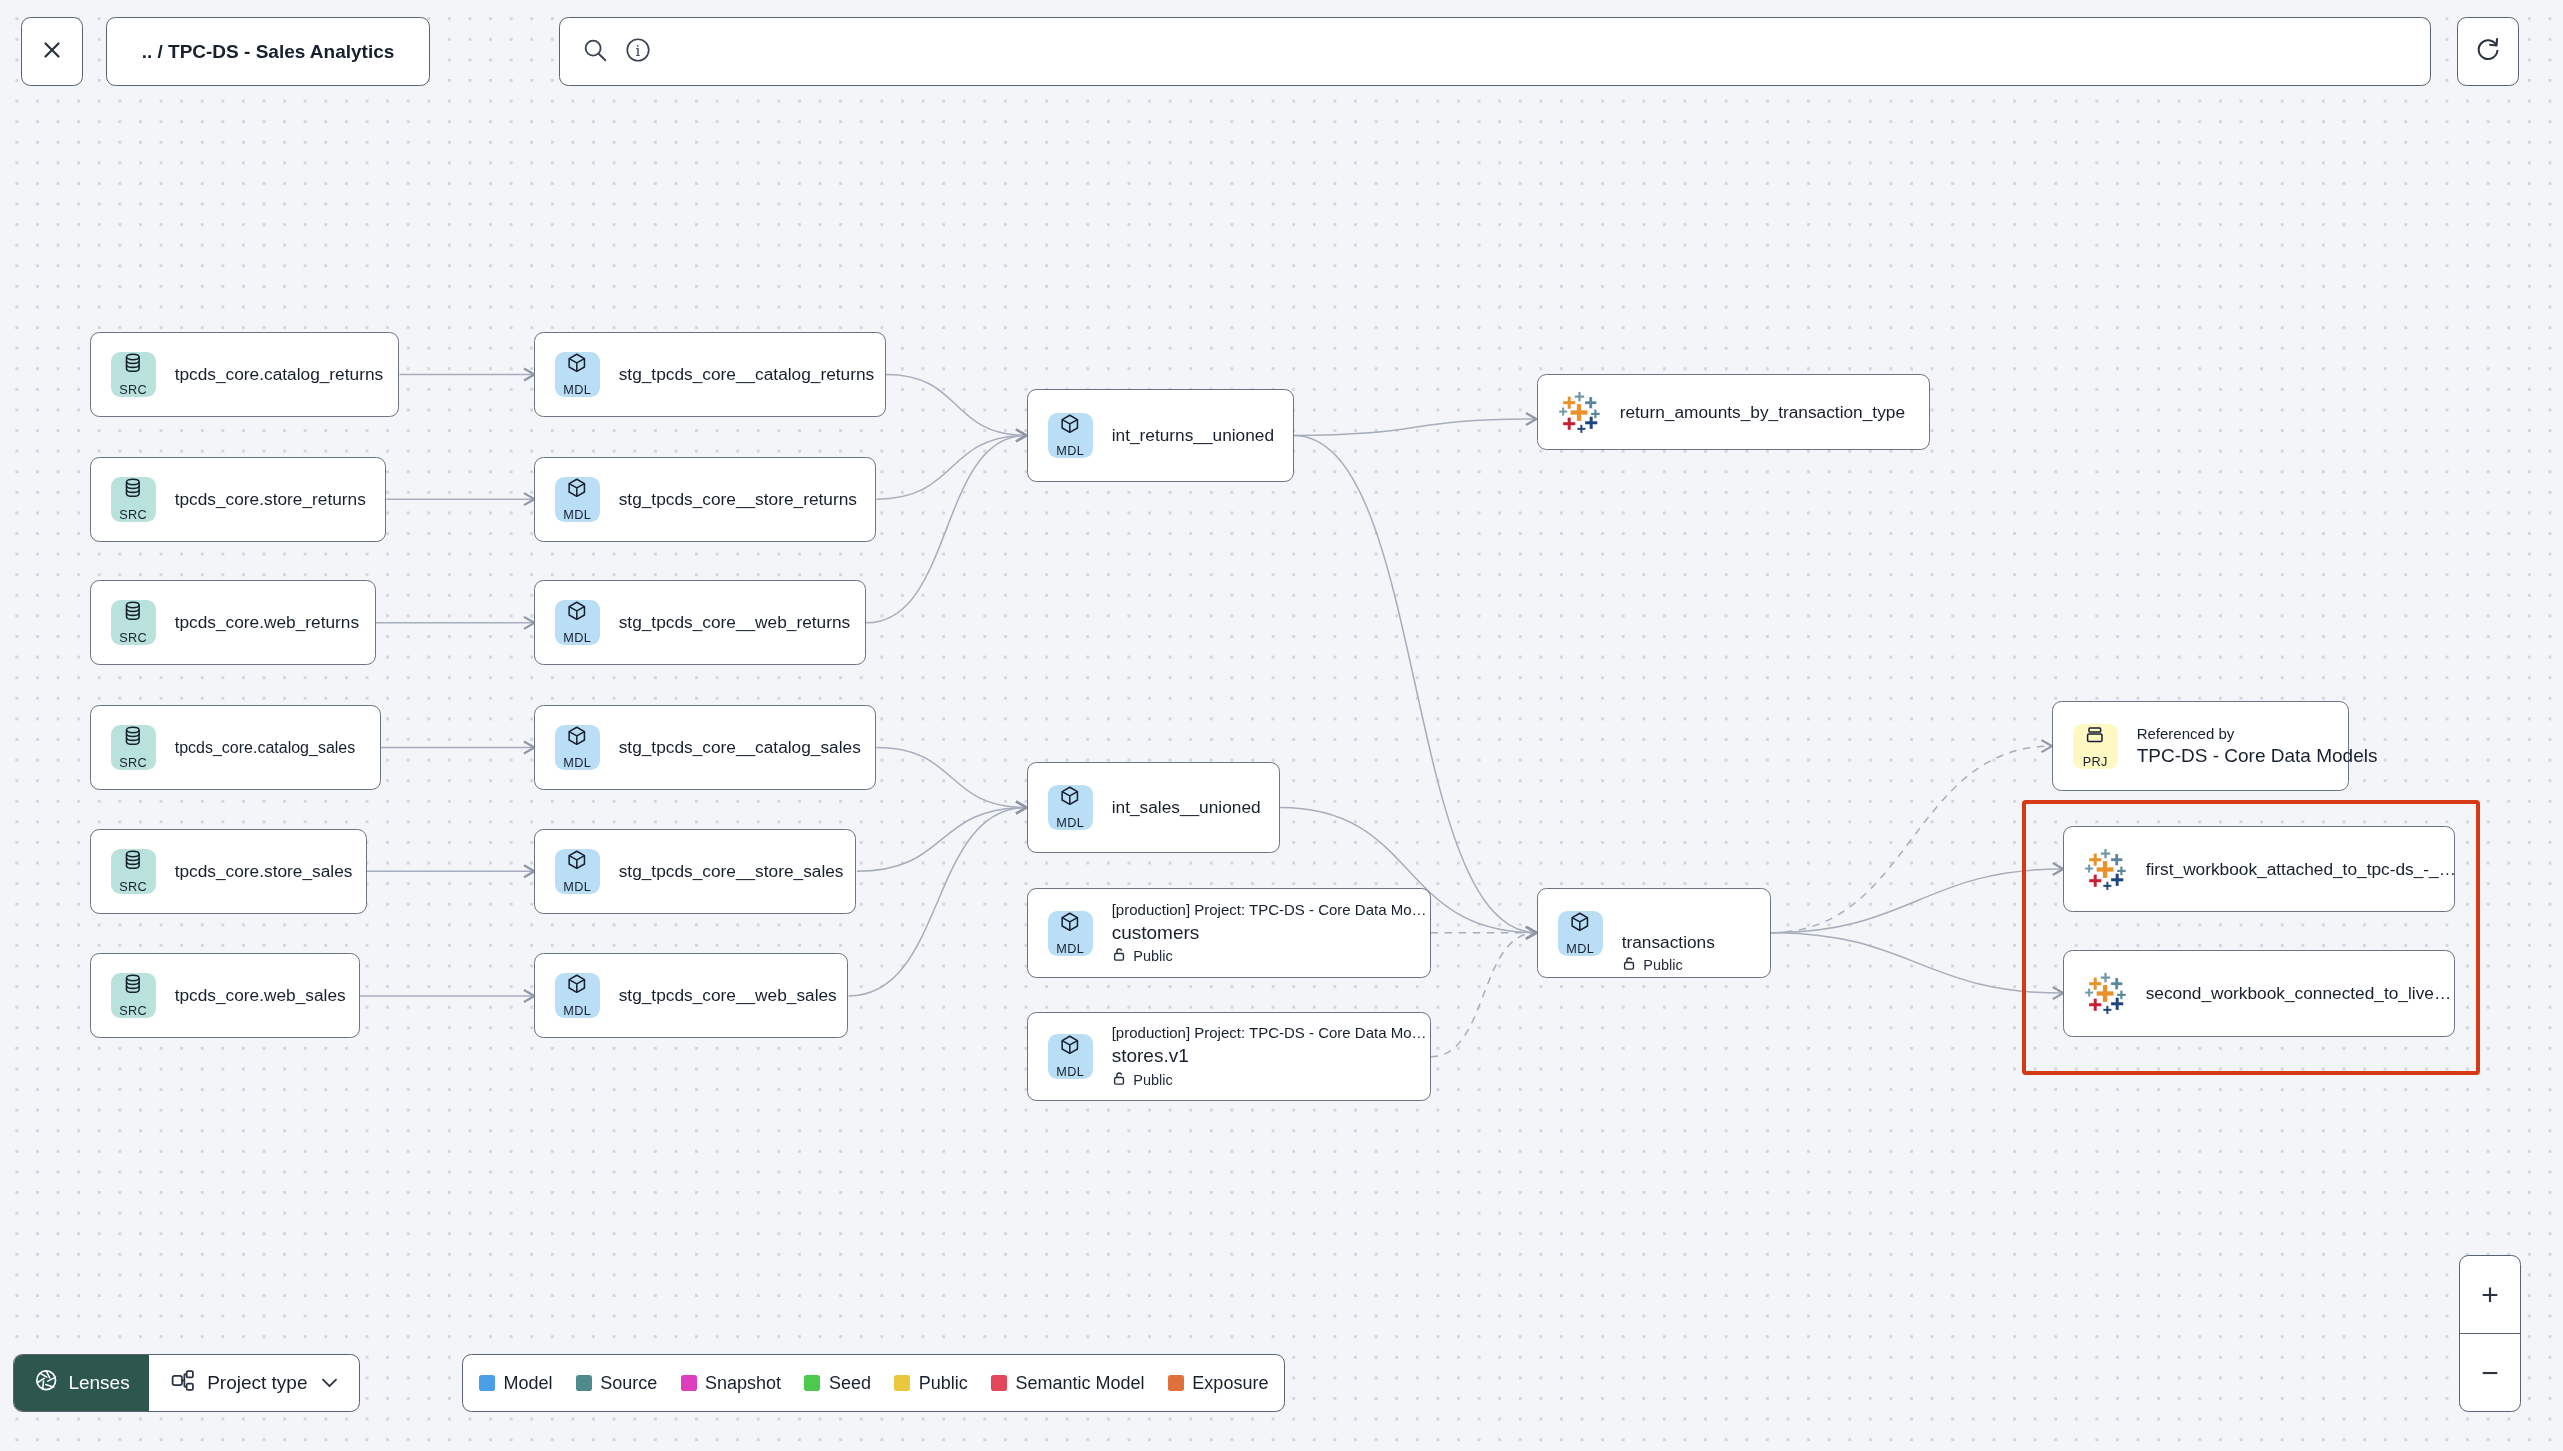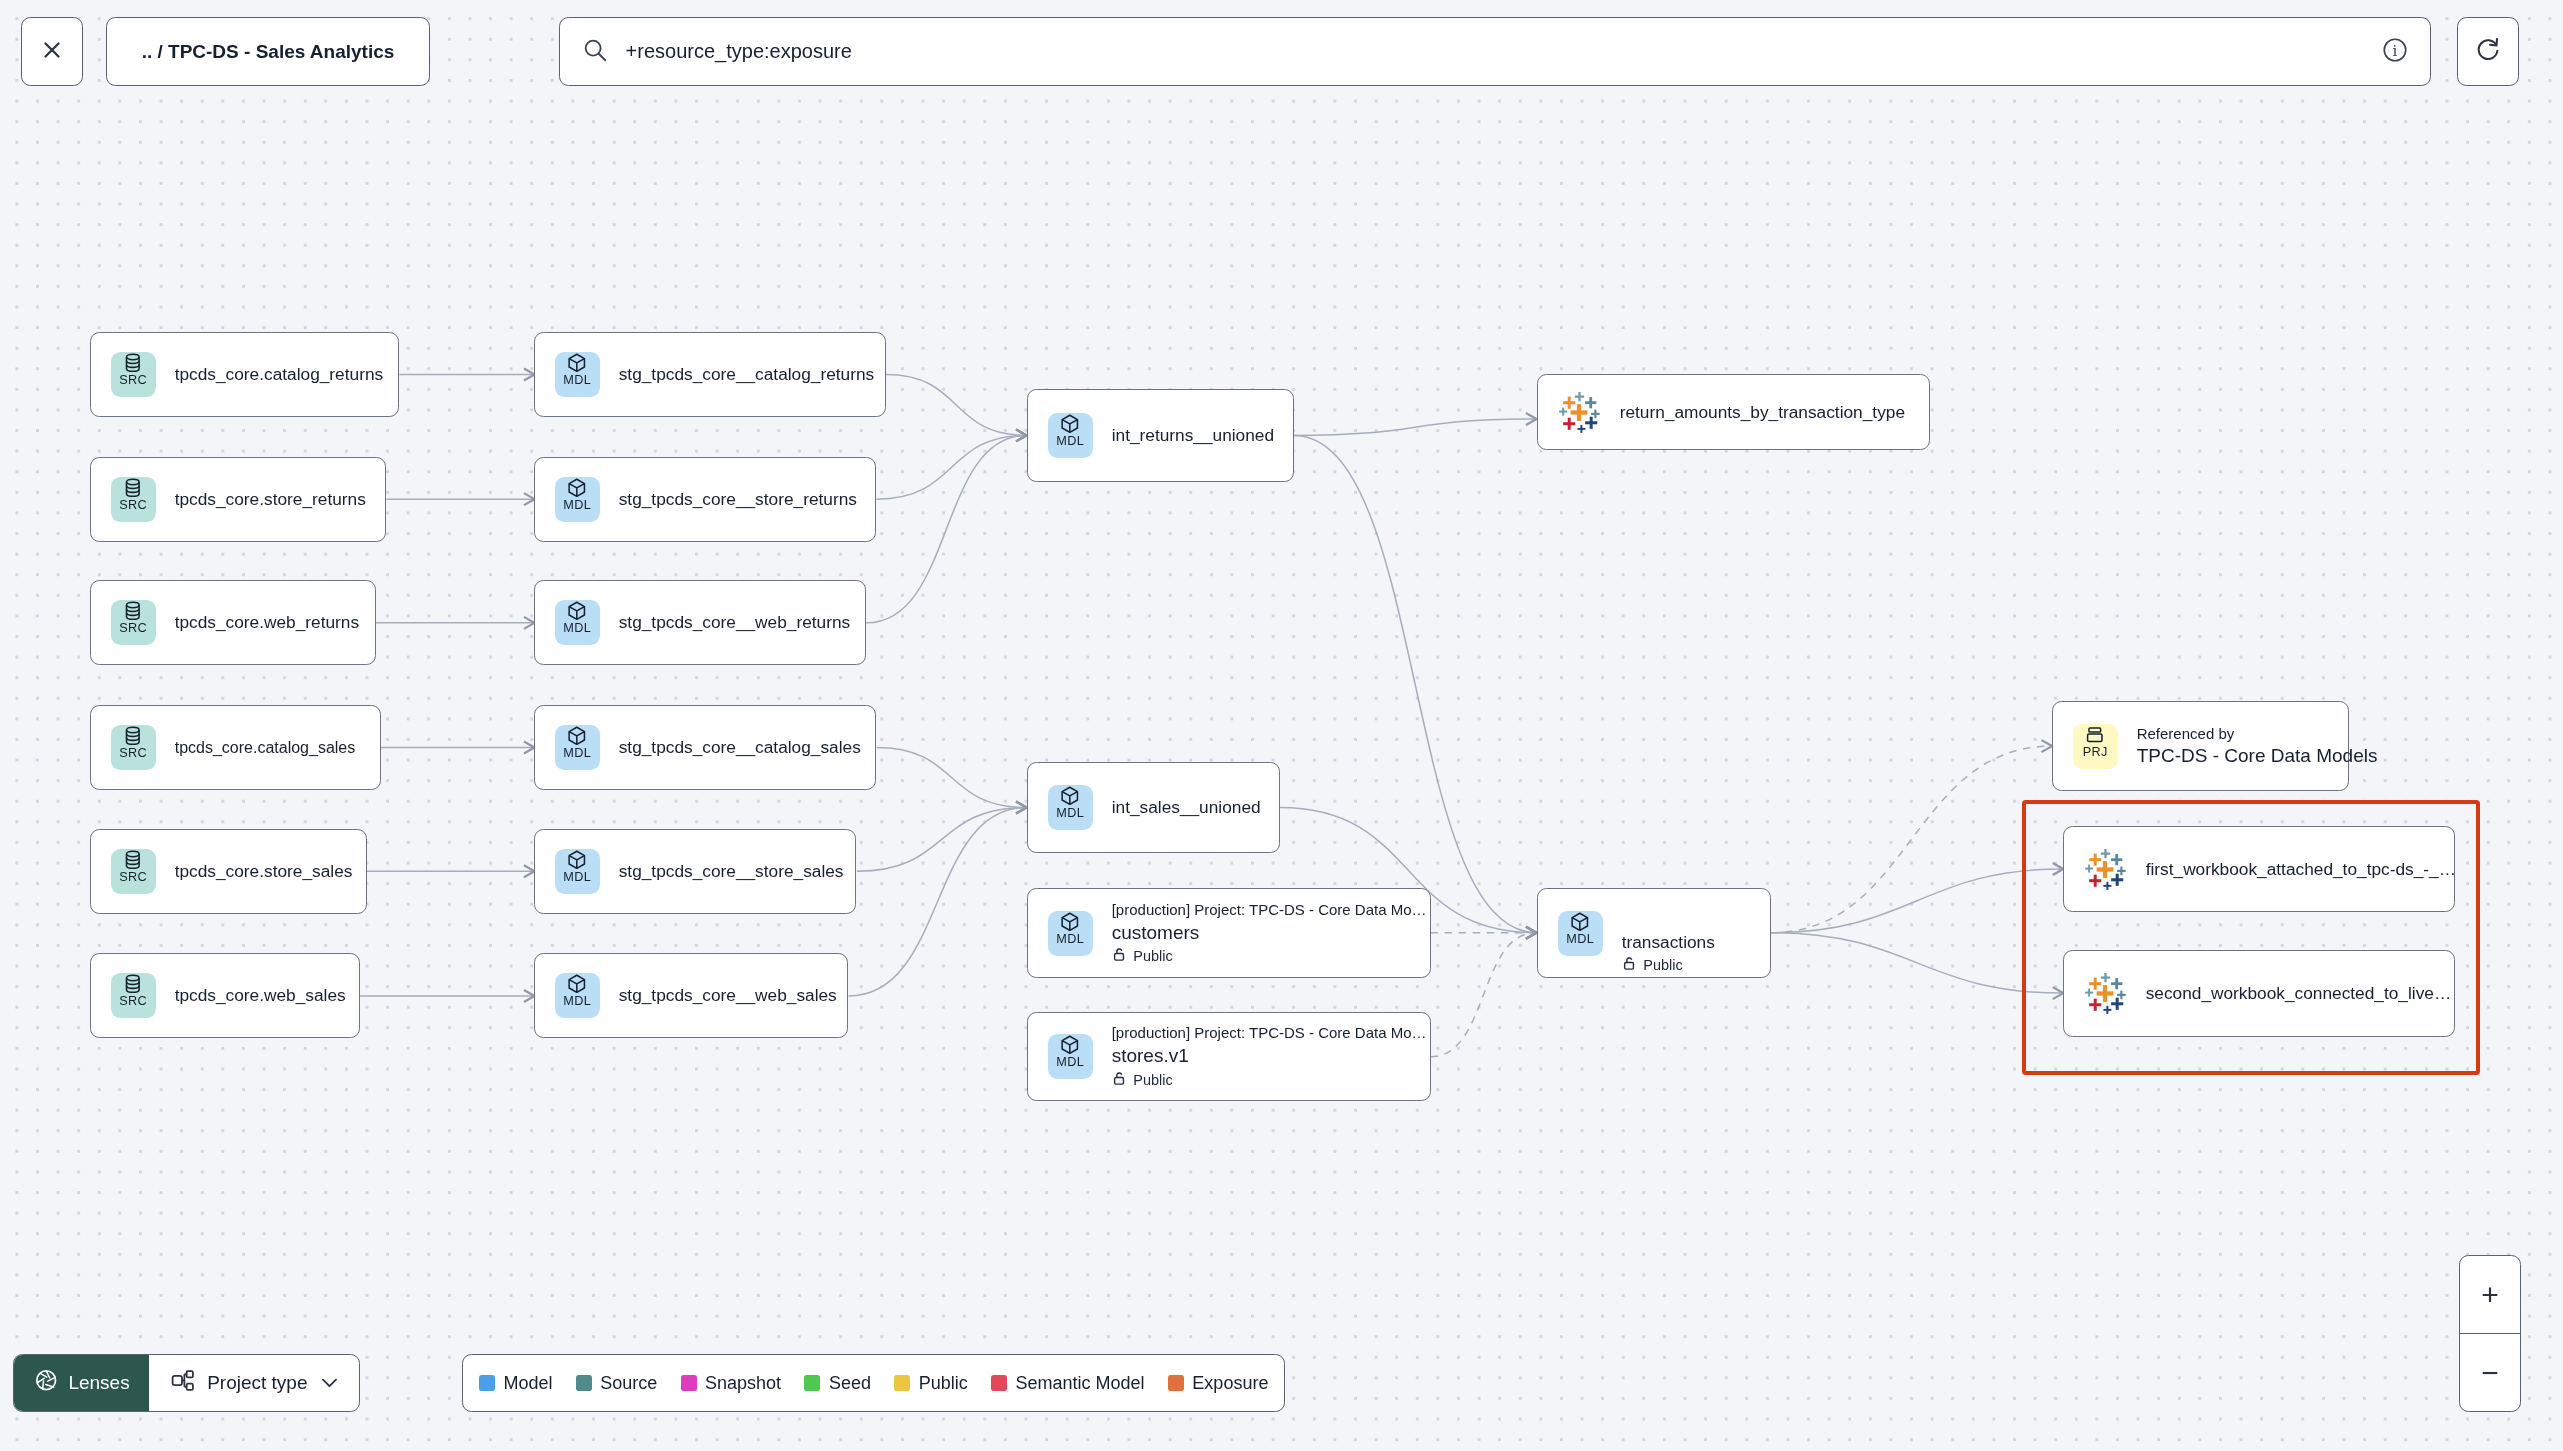--- a/index.html
+++ b/index.html
@@ -24,21 +24,21 @@
     font-family:inherit;font-size:20px;color:#17202e;min-width:0;
   }
   
   .node{
     position:absolute;background:#fff;border:1.7px solid #6b7384;border-radius:9.4px;
     box-sizing:border-box;display:flex;align-items:center;
     padding:0 15px 0 19.7px;gap:19px;
   }
   .badgebox{
     width:45px;height:45px;border-radius:9.4px;flex:none;
-    display:flex;flex-direction:column;align-items:center;justify-content:flex-start;
+    display:flex;flex-direction:column;align-items:center;justify-content:space-between;
   }
   .badgebox svg{display:block;}
   .badge{font-size:12.7px;line-height:1;margin-top:0.9px;color:#17202e;letter-spacing:0.3px;}
   .kind-source .badgebox{background:#b9e2dc;}
   .kind-model  .badgebox{background:#bbdef7;}
   .kind-project .badgebox{background:#fef9c3;}
   .tablo{width:43px;height:43px;flex:none;}
   .labels{display:flex;flex-direction:column;gap:3.7px;min-width:0;}
   .label-top{font-size:15px;white-space:nowrap;}
   .label-main{font-size:17.3px;white-space:nowrap;}
@@ -436,21 +436,20 @@
     <span class="breadcrumb-text">.. / TPC-DS - Sales Analytics</span>
   </div>
 
   <div class="chip searchbar" style="left:559px;width:1872px;">
     <span>
       <svg width="28" height="28" viewBox="0 0 30 30">
           <circle cx="13" cy="13" r="8" stroke="#3a4454" stroke-width="2" fill="none"></circle>
           <path d="M19 19 L26 26" stroke="#3a4454" stroke-width="2" stroke-linecap="round"></path>
         </svg>
     </span>
-    <input class="search-input" value="+resource_type:exposure" style="">
     <span>
       <svg width="28" height="28" viewBox="0 0 30 30">
           <circle cx="15" cy="15" r="11.5" stroke="#3a4454" stroke-width="1.8" fill="none"></circle>
           <text x="15" y="21" text-anchor="middle" font-family="DejaVu Serif, serif" font-size="16" fill="#3a4454">i</text>
         </svg>
     </span>
   </div>
 
   <div class="chip center" style="left:2457px;width:62px;">
     <span>

